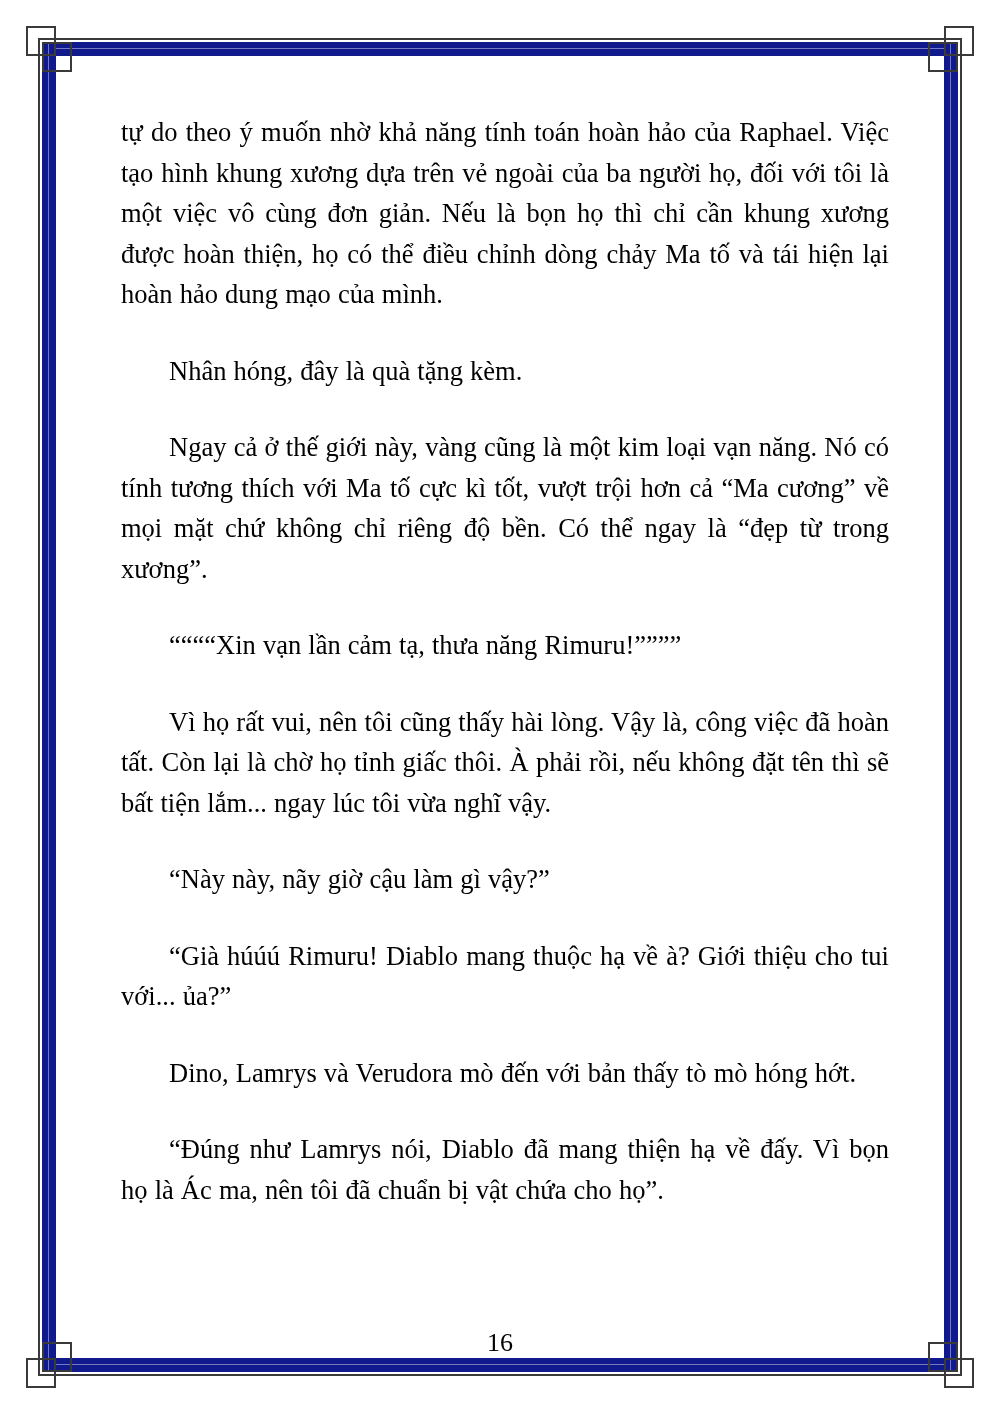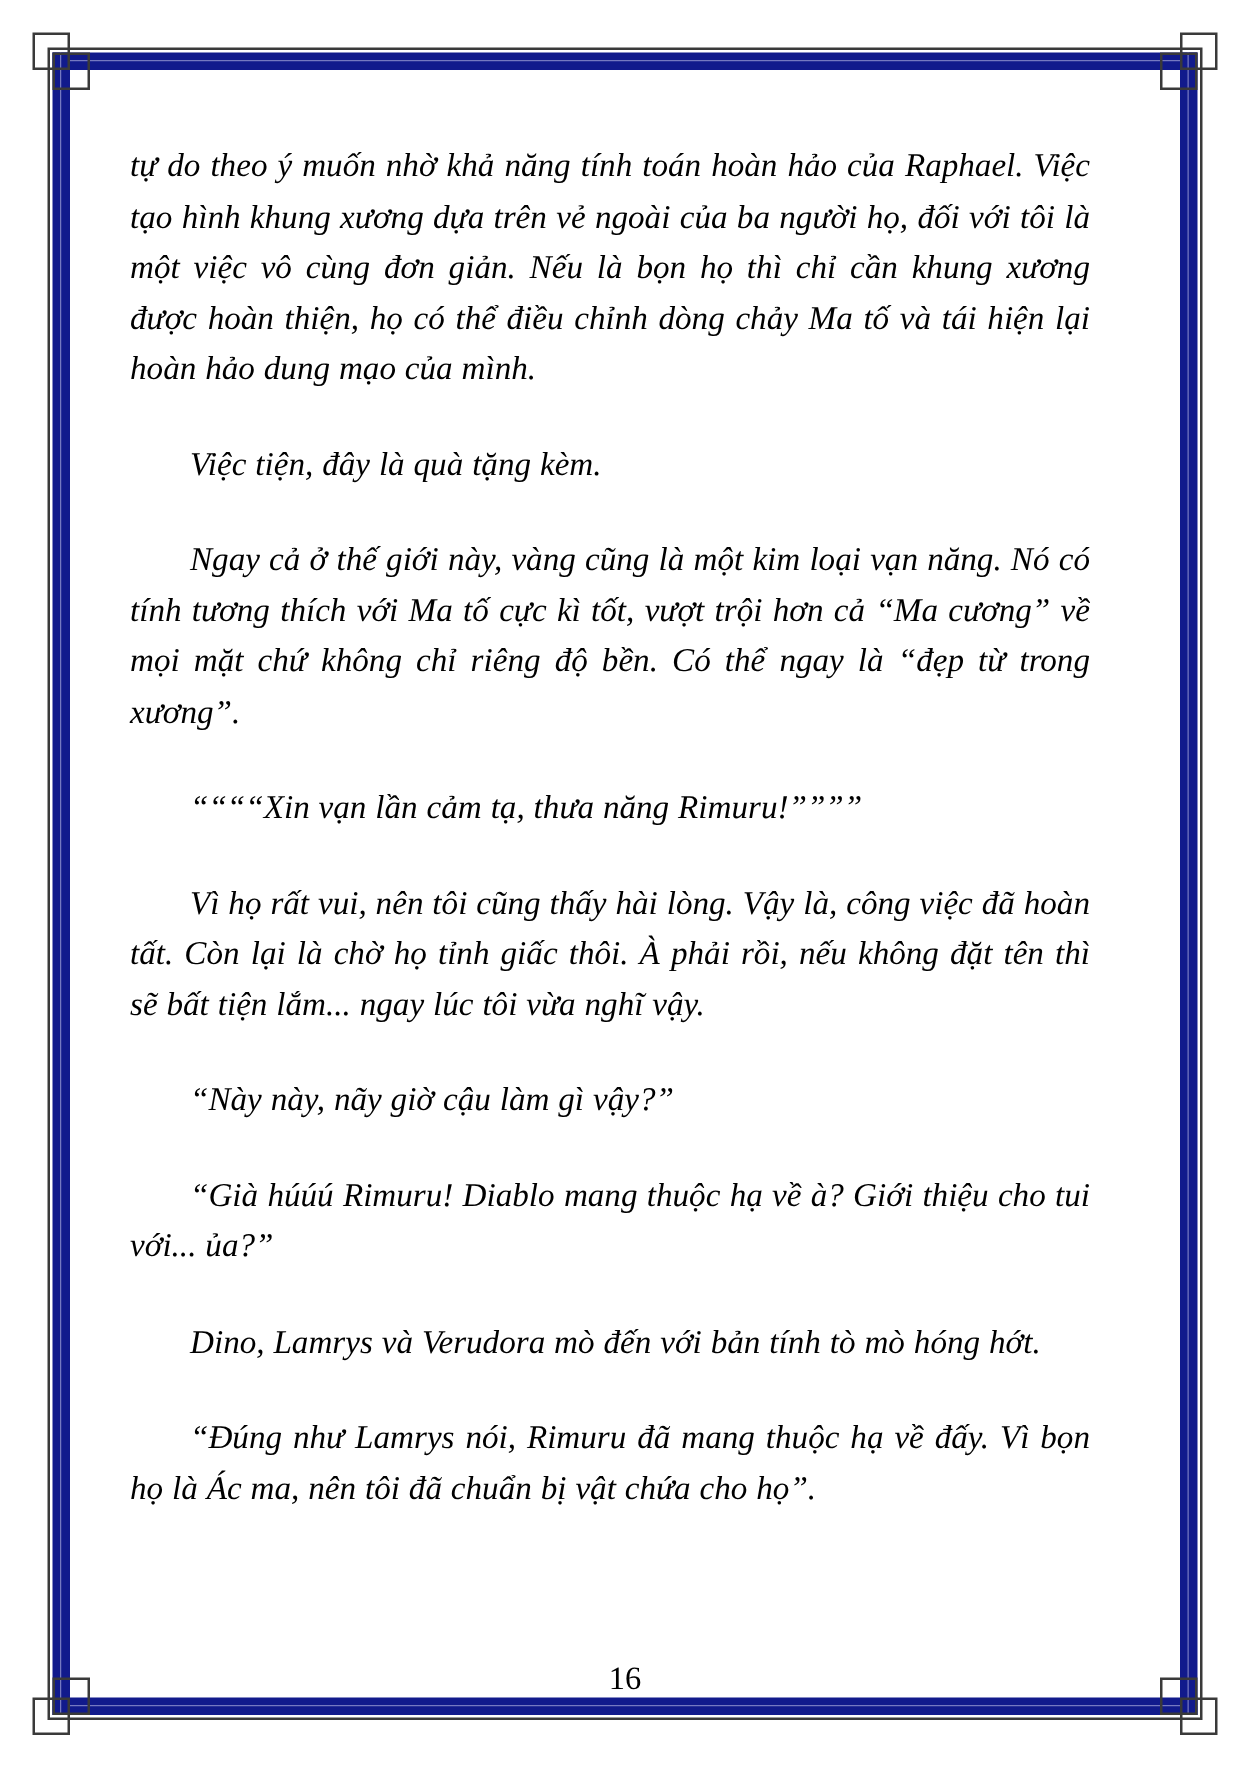--- a/index.html
+++ b/index.html
@@ -94,25 +94,24 @@
   .corner-bl .sq-a { left: 0;  bottom: 0; }
   .corner-bl .sq-b { left: 16px; bottom: 16px; }
 
   .corner-br { right: -16px; bottom: -16px; }
   .corner-br .sq-a { right: 0;  bottom: 0; }
   .corner-br .sq-b { right: 16px; bottom: 16px; }
 
   
   .content {
     position: absolute;
-    left: 104px;
+    left: 121px;
     top: 112px;
     width: 768px;
     bottom: 120px;
-    font-style: italic;
   }
 
   .para {
     margin: 0 0 36px 0;
     font-size: 26.5px;
     line-height: 40.5px;
     color: #000000;
     text-align: justify;
     text-indent: 48px;
     letter-spacing: 0;
@@ -159,25 +158,25 @@
       <div class="sq sq-b"></div>
     </div>
     <div class="corner corner-br">
       <div class="sq sq-a"></div>
       <div class="sq sq-b"></div>
     </div>
   </div>
 
   <div class="content">
     <p class="para no-indent">tự do theo ý muốn nhờ khả năng tính toán hoàn hảo của Raphael. Việc tạo hình khung xương dựa trên vẻ ngoài của ba người họ, đối với tôi là một việc vô cùng đơn giản. Nếu là bọn họ thì chỉ cần khung xương được hoàn thiện, họ có thể điều chỉnh dòng chảy Ma tố và tái hiện lại hoàn hảo dung mạo của mình.</p>
-    <p class="para">Việc tiện, đây là quà tặng kèm.</p>
+    <p class="para">Nhân hóng, đây là quà tặng kèm.</p>
     <p class="para">Ngay cả ở thế giới này, vàng cũng là một kim loại vạn năng. Nó có tính tương thích với Ma tố cực kì tốt, vượt trội hơn cả “Ma cương” về mọi mặt chứ không chỉ riêng độ bền. Có thể ngay là “đẹp từ trong xương”.</p>
     <p class="para">““““Xin vạn lần cảm tạ, thưa năng Rimuru!””””</p>
     <p class="para">Vì họ rất vui, nên tôi cũng thấy hài lòng. Vậy là, công việc đã hoàn tất. Còn lại là chờ họ tỉnh giấc thôi. À phải rồi, nếu không đặt tên thì sẽ bất tiện lắm... ngay lúc tôi vừa nghĩ vậy.</p>
     <p class="para">“Này này, nãy giờ cậu làm gì vậy?”</p>
     <p class="para">“Già húúú Rimuru! Diablo mang thuộc hạ về à? Giới thiệu cho tui với... ủa?”</p>
-    <p class="para">Dino, Lamrys và Verudora mò đến với bản tính tò mò hóng hớt.</p>
-    <p class="para">“Đúng như Lamrys nói, Rimuru đã mang thuộc hạ về đấy. Vì bọn họ là Ác ma, nên tôi đã chuẩn bị vật chứa cho họ”.</p>
+    <p class="para">Dino, Lamrys và Verudora mò đến với bản thấy tò mò hóng hớt.</p>
+    <p class="para">“Đúng như Lamrys nói, Diablo đã mang thiện hạ về đấy. Vì bọn họ là Ác ma, nên tôi đã chuẩn bị vật chứa cho họ”.</p>
   </div>
 
   <div class="page-number">16</div>
 
 </div>
 
 </body></html>

